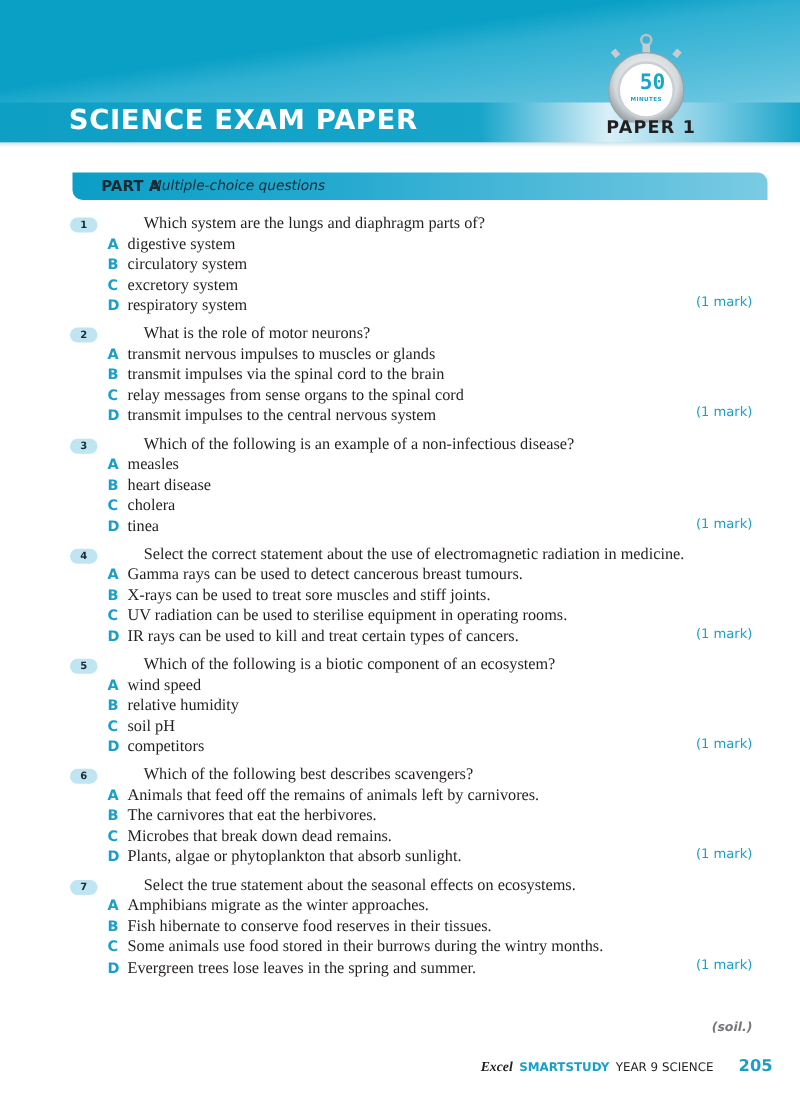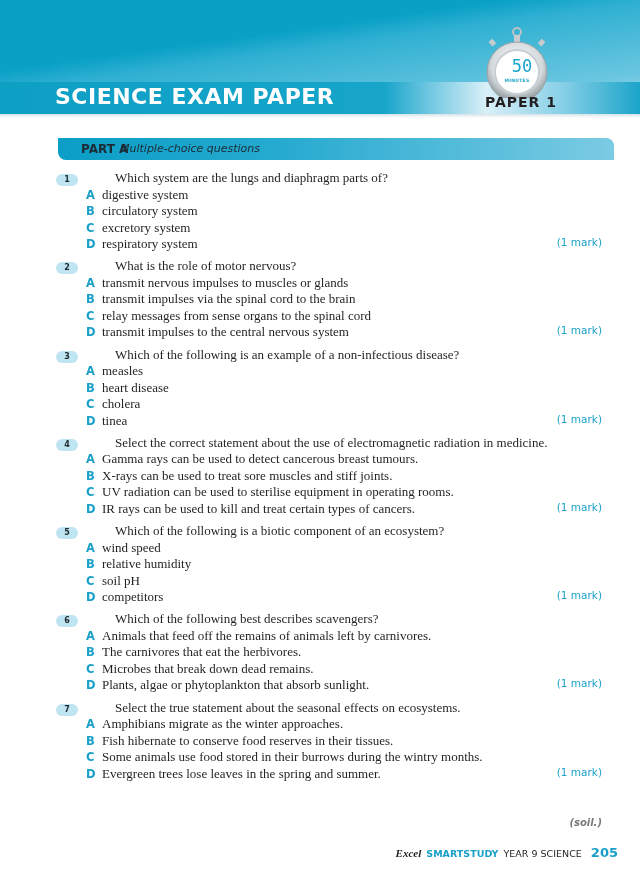--- a/index.html
+++ b/index.html
@@ -27,21 +27,21 @@
     font-weight: bold; font-size: 22px; letter-spacing: 0.5px; color: #ffffff;
   }
   .paper-label {
     position: absolute; left: 466px; top: 94px; width: 110px; text-align: center;
     font-family: "DejaVu Sans", "Liberation Sans", sans-serif;
     font-weight: bold; font-size: 14px; letter-spacing: 1px; color: #231f20;
   }
   .stopwatch { position: absolute; left: 472px; top: 26px; width: 90px; height: 72px; }
   .stopwatch .num {
     position: absolute; left: 24px; top: 30px; width: 52px; text-align: center;
-    font-family: "DejaVu Sans Mono", monospace; font-size: 17px; color: #1aa5cc; font-weight: normal;
+    font-family: "DejaVu Sans Mono", monospace; font-size: 17px; color: #1aa5cc; font-weight: bold;
   }
   .stopwatch .unit {
     position: absolute; left: 24px; top: 52px; width: 42px; text-align: center;
     font-family: "DejaVu Sans", sans-serif; font-size: 4.5px; font-weight: bold; color: #1aa5cc; letter-spacing: 0.3px;
   }
   .part-bar {
     position: absolute; left: 58px; top: 138px; width: 556px; height: 22px;
     border-radius: 0 8px 0 8px;
     background: linear-gradient(90deg, #0b9ec6 0%, #26aad0 40%, #7bcbe3 100%);
     font-family: "DejaVu Sans", "Liberation Sans", sans-serif;
@@ -70,21 +70,21 @@
   .cont {
     position: absolute; right: 38px; top: 817px; font-family: "DejaVu Sans", sans-serif;
     font-style: italic; font-weight: bold; font-size: 10px; color: #77787b;
   }
   .footer {
     position: absolute; right: 22px; top: 842px; font-family: "DejaVu Sans", sans-serif; white-space: nowrap;
   }
   .footer .excel { font-family: "Liberation Serif", serif; font-style: italic; font-weight: bold; font-size: 11px; color: #231f20; }
   .footer .brand { font-weight: bold; font-size: 9.5px; color: #1aa0c8; }
   .footer .subject { font-weight: normal; font-size: 9.5px; color: #231f20; }
-  .footer .page { font-weight: bold; font-size: 13px; color: #1aa0c8; margin-left: 4px; }
+  .footer .page { font-weight: bold; font-size: 13px; color: #1aa0c8; margin-left: 15px; }
 </style>
 </head>
 <body>
 
 <div class="banner"></div>
 <div class="banner-lower"></div>
 <div class="banner-shadow"></div>
 
 <div class="stopwatch">
   <svg width="90" height="72" viewBox="0 0 90 72">
@@ -121,21 +121,21 @@
     <div class="qtext">Which system are the lungs and diaphragm parts of?</div>
     <div class="opt" style="top:18.5px"><span class="letter">A</span><span>digestive system</span></div>
     <div class="opt" style="top:35px"><span class="letter">B</span><span>circulatory system</span></div>
     <div class="opt" style="top:51.5px"><span class="letter">C</span><span>excretory system</span></div>
     <div class="opt" style="top:68px"><span class="letter">D</span><span>respiratory system</span></div>
     <div class="mark">(1 mark)</div>
   </div>
 
   <div class="q">
     <div class="badge">2</div>
-    <div class="qtext">What is the role of motor nervous?</div>
+    <div class="qtext">What is the role of motor neurons?</div>
     <div class="opt" style="top:18.5px"><span class="letter">A</span><span>transmit nervous impulses to muscles or glands</span></div>
     <div class="opt" style="top:35px"><span class="letter">B</span><span>transmit impulses via the spinal cord to the brain</span></div>
     <div class="opt" style="top:51.5px"><span class="letter">C</span><span>relay messages from sense organs to the spinal cord</span></div>
     <div class="opt" style="top:68px"><span class="letter">D</span><span>transmit impulses to the central nervous system</span></div>
     <div class="mark">(1 mark)</div>
   </div>
 
   <div class="q">
     <div class="badge">3</div>
     <div class="qtext">Which of the following is an example of a non-infectious disease?</div>

